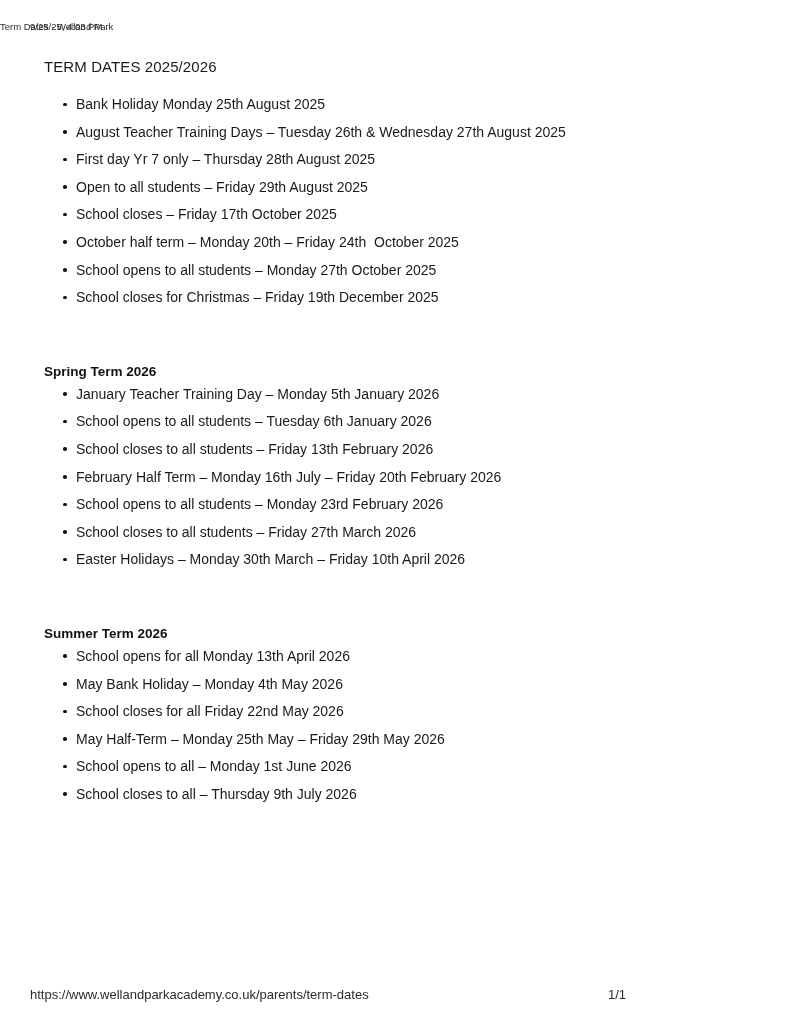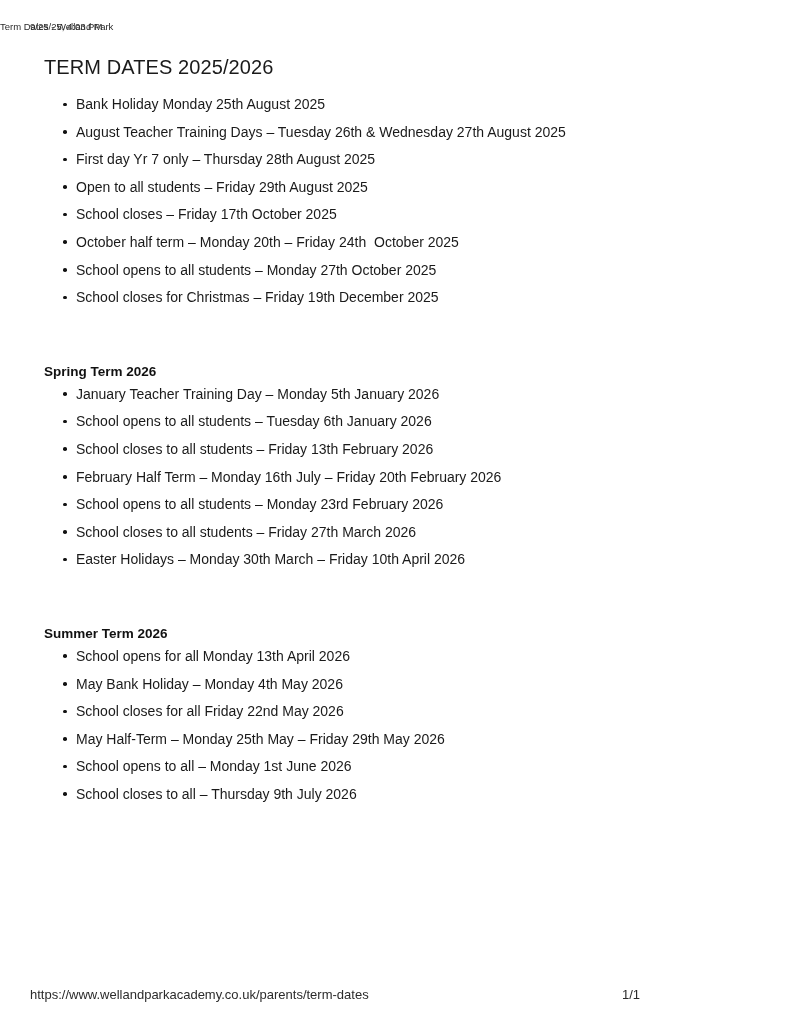--- a/index.html
+++ b/index.html
@@ -49,21 +49,21 @@
 
   
   .doc {
     position: absolute;
     top: 52px;
     left: 44px;
     right: 44px;
   }
 
   .doc-title {
-    font-size: 20px;
+    font-size: 15px;
     font-weight: 400;
     line-height: 30px;
     margin: 0 0 13px 0;
     letter-spacing: 0.1px;
     color: #1a1a1a;
   }
 
   .term-section {
     margin: 0;
   }
@@ -116,21 +116,21 @@
     line-height: 14px;
   }
   .print-footer .pf-left {
     position: absolute;
     left: 30px;
     top: 0;
     white-space: nowrap;
   }
   .print-footer .pf-right {
     position: absolute;
-    right: 20px;
+    right: 34px;
     top: 0;
     white-space: nowrap;
     margin-left: 20px;
   }
 </style>
 </head>
 <body>
 
 <div class="page">
 

